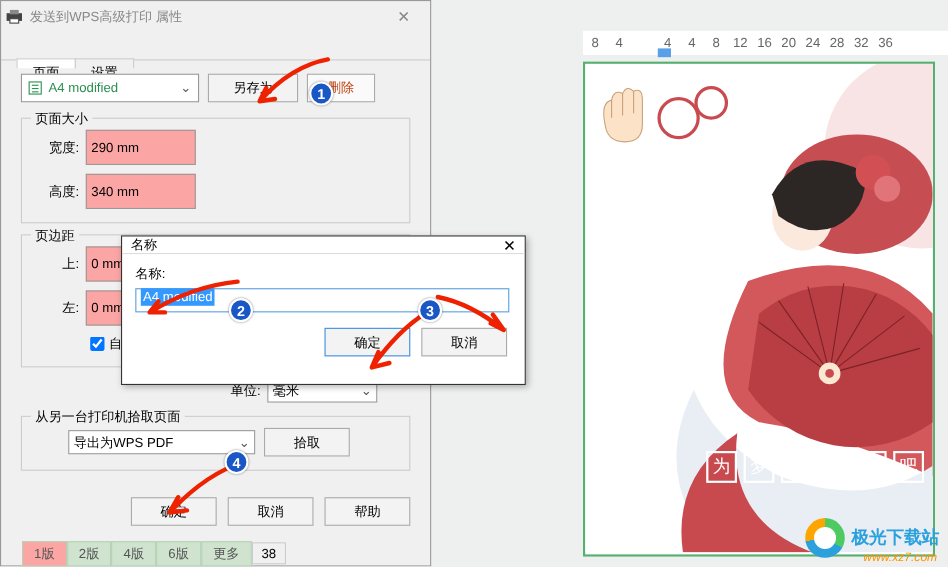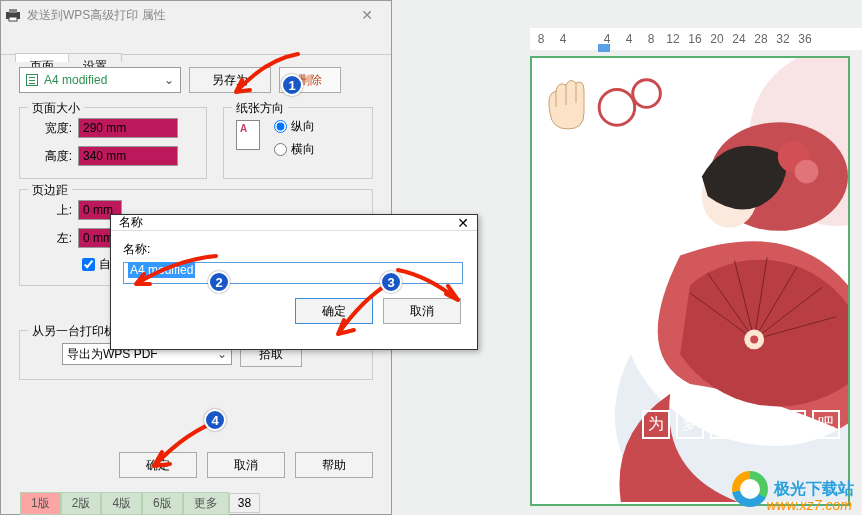--- a/index.html
+++ b/index.html
@@ -24,21 +24,21 @@
 .dropdown .chev { margin-left: auto; color: #555; }
 .btn { height: 26px; border: 1px solid #aaa; background: #f3f3f3; padding: 0 14px; display: inline-flex; align-items: center; justify-content: center; cursor: pointer; }
 .btn.gray { color: #c2410c; background:#fafafa; }
 .btn.blue-border { border:1px solid #3c8fe0; }
 
 .group { border: 1px solid #ccc; margin-bottom: 10px; padding: 10px 12px 12px; position: relative; }
 .group .glabel { position: absolute; top: -8px; left: 8px; background: #f0f0f0; padding: 0 4px; }
 
 .form-row { display: flex; align-items: center; margin-bottom: 8px; gap: 6px; }
 .form-row label { width: 40px; text-align: right; }
-.text-input { height: 20px; border: 1px solid #999; background: #be185d; padding: 0 4px; }
+.text-input { height: 32px; border: 1px solid #999; background: #fca5a5; padding: 0 4px; }
 .wide-80 { width: 100px; }
 .wide-44 { width: 44px; }
 
 .paper-area { display: flex; gap: 14px; }
 .paper-icon { width: 24px; height: 30px; border: 1px solid #888; background:#fff; margin-top: 2px; position:relative; }
 .paper-icon::before { content:'A'; position:absolute; left:3px; top:2px; font-size:10px; font-weight:bold; color:#c04070; }
 .radios { display:flex; flex-direction:column; gap:6px; }
 .radio { display:flex; align-items:center; gap:4px; }
 .radio input { margin:0; }
 
@@ -76,21 +76,21 @@
 .illus-bg { position:absolute; inset:0; }
 
 .big-text { position:absolute; left:105px; top:100px; font-size:62px; color:#fff; font-weight:bold; line-height:72px; }
 .box-row { position:absolute; left:110px; top:352px; display:flex; gap:6px; }
 .box-row .bx { border:2px solid #fff; color:#fff; font-size:16px; padding:2px 4px; }
 
 .watermark { position:absolute; right:8px; bottom:8px; display:flex; align-items:center; gap:6px; }
 .wm-circle { width:36px; height:36px; border-radius:50%; background:conic-gradient(#4fc962 0deg 120deg,#2aa0dd 120deg 260deg,#ffa500 260deg 360deg); position:relative; }
 .wm-circle::after { content:''; position:absolute; left:8px; top:8px; width:20px; height:20px; border-radius:50%; background:#fff; }
 .wm-text1 { color:#2aa0dd; font-size:16px; font-weight:bold; }
-.wm-text2 { position:absolute; right:10px; bottom:2px; color:#ff9000; font-size:14px; font-style:italic; }
+.wm-text2 { position:absolute; right:10px; bottom:2px; color:#ff9000; font-size:11px; font-style:italic; }
 
 .badge { position:absolute; width:22px; height:22px; border-radius:50%; background:#1956c6; border:2px solid #fff; color:#fff; font-weight:bold; display:flex; align-items:center; justify-content:center; font-size:13px; z-index:10; box-shadow:0 0 2px rgba(0,0,0,.5); }
 .b1 { left:281px; top:74px; }
 .b2 { left:208px; top:271px; }
 .b3 { left:380px; top:271px; }
 .b4 { left:204px; top:409px; }
 
 .arrow { position:absolute; z-index:8; pointer-events:none; }
 </style>
 </head>
@@ -129,36 +129,20 @@
         <div class="form-row">
           <label>宽度:</label>
           <input class="text-input wide-80" value="290 mm" style="">
         </div>
         <div class="form-row" style="margin-bottom:0">
           <label>高度:</label>
           <input class="text-input wide-80" value="340 mm" style="">
         </div>
       </div>
 
-      <div class="group" style="width:150px">
-        <span class="glabel">纸张方向</span>
-        <div class="paper-area">
-          <div class="paper-icon"></div>
-          <div class="radios">
-            <label class="radio">
-                <input type="radio" checked="" style="">
-                <span>纵向</span>
-              </label>
-            <label class="radio">
-                <input type="radio" style="">
-                <span>横向</span>
-              </label>
-          </div>
-        </div>
-      </div>
     </div>
 
     <div class="group">
       <span class="glabel">页边距</span>
       <div class="form-row">
         <label>上:</label>
         <input class="text-input wide-44" value="0 mm" style="">
       </div>
       <div class="form-row">
         <label>左:</label>
@@ -178,21 +162,21 @@
       </div>
     </div>
 
     <div class="group">
       <span class="glabel">从另一台打印机拾取页面</span>
       <div style="display:flex; gap:8px; align-items:center; padding-left:30px;">
         <div class="select-box" style="width:170px">
           <span>导出为WPS PDF</span>
           <span class="chev">⌄</span>
         </div>
-        <button class="btn" style="width:62px">拾取</button>
+        <button class="btn" style="width:78px">拾取</button>
       </div>
     </div>
   </div>
 
   <div class="bottom-row">
     <button class="btn" style="width:78px">确定</button>
     <button class="btn" style="width:78px">取消</button>
     <button class="btn" style="width:78px">帮助</button>
   </div>
 </div>

